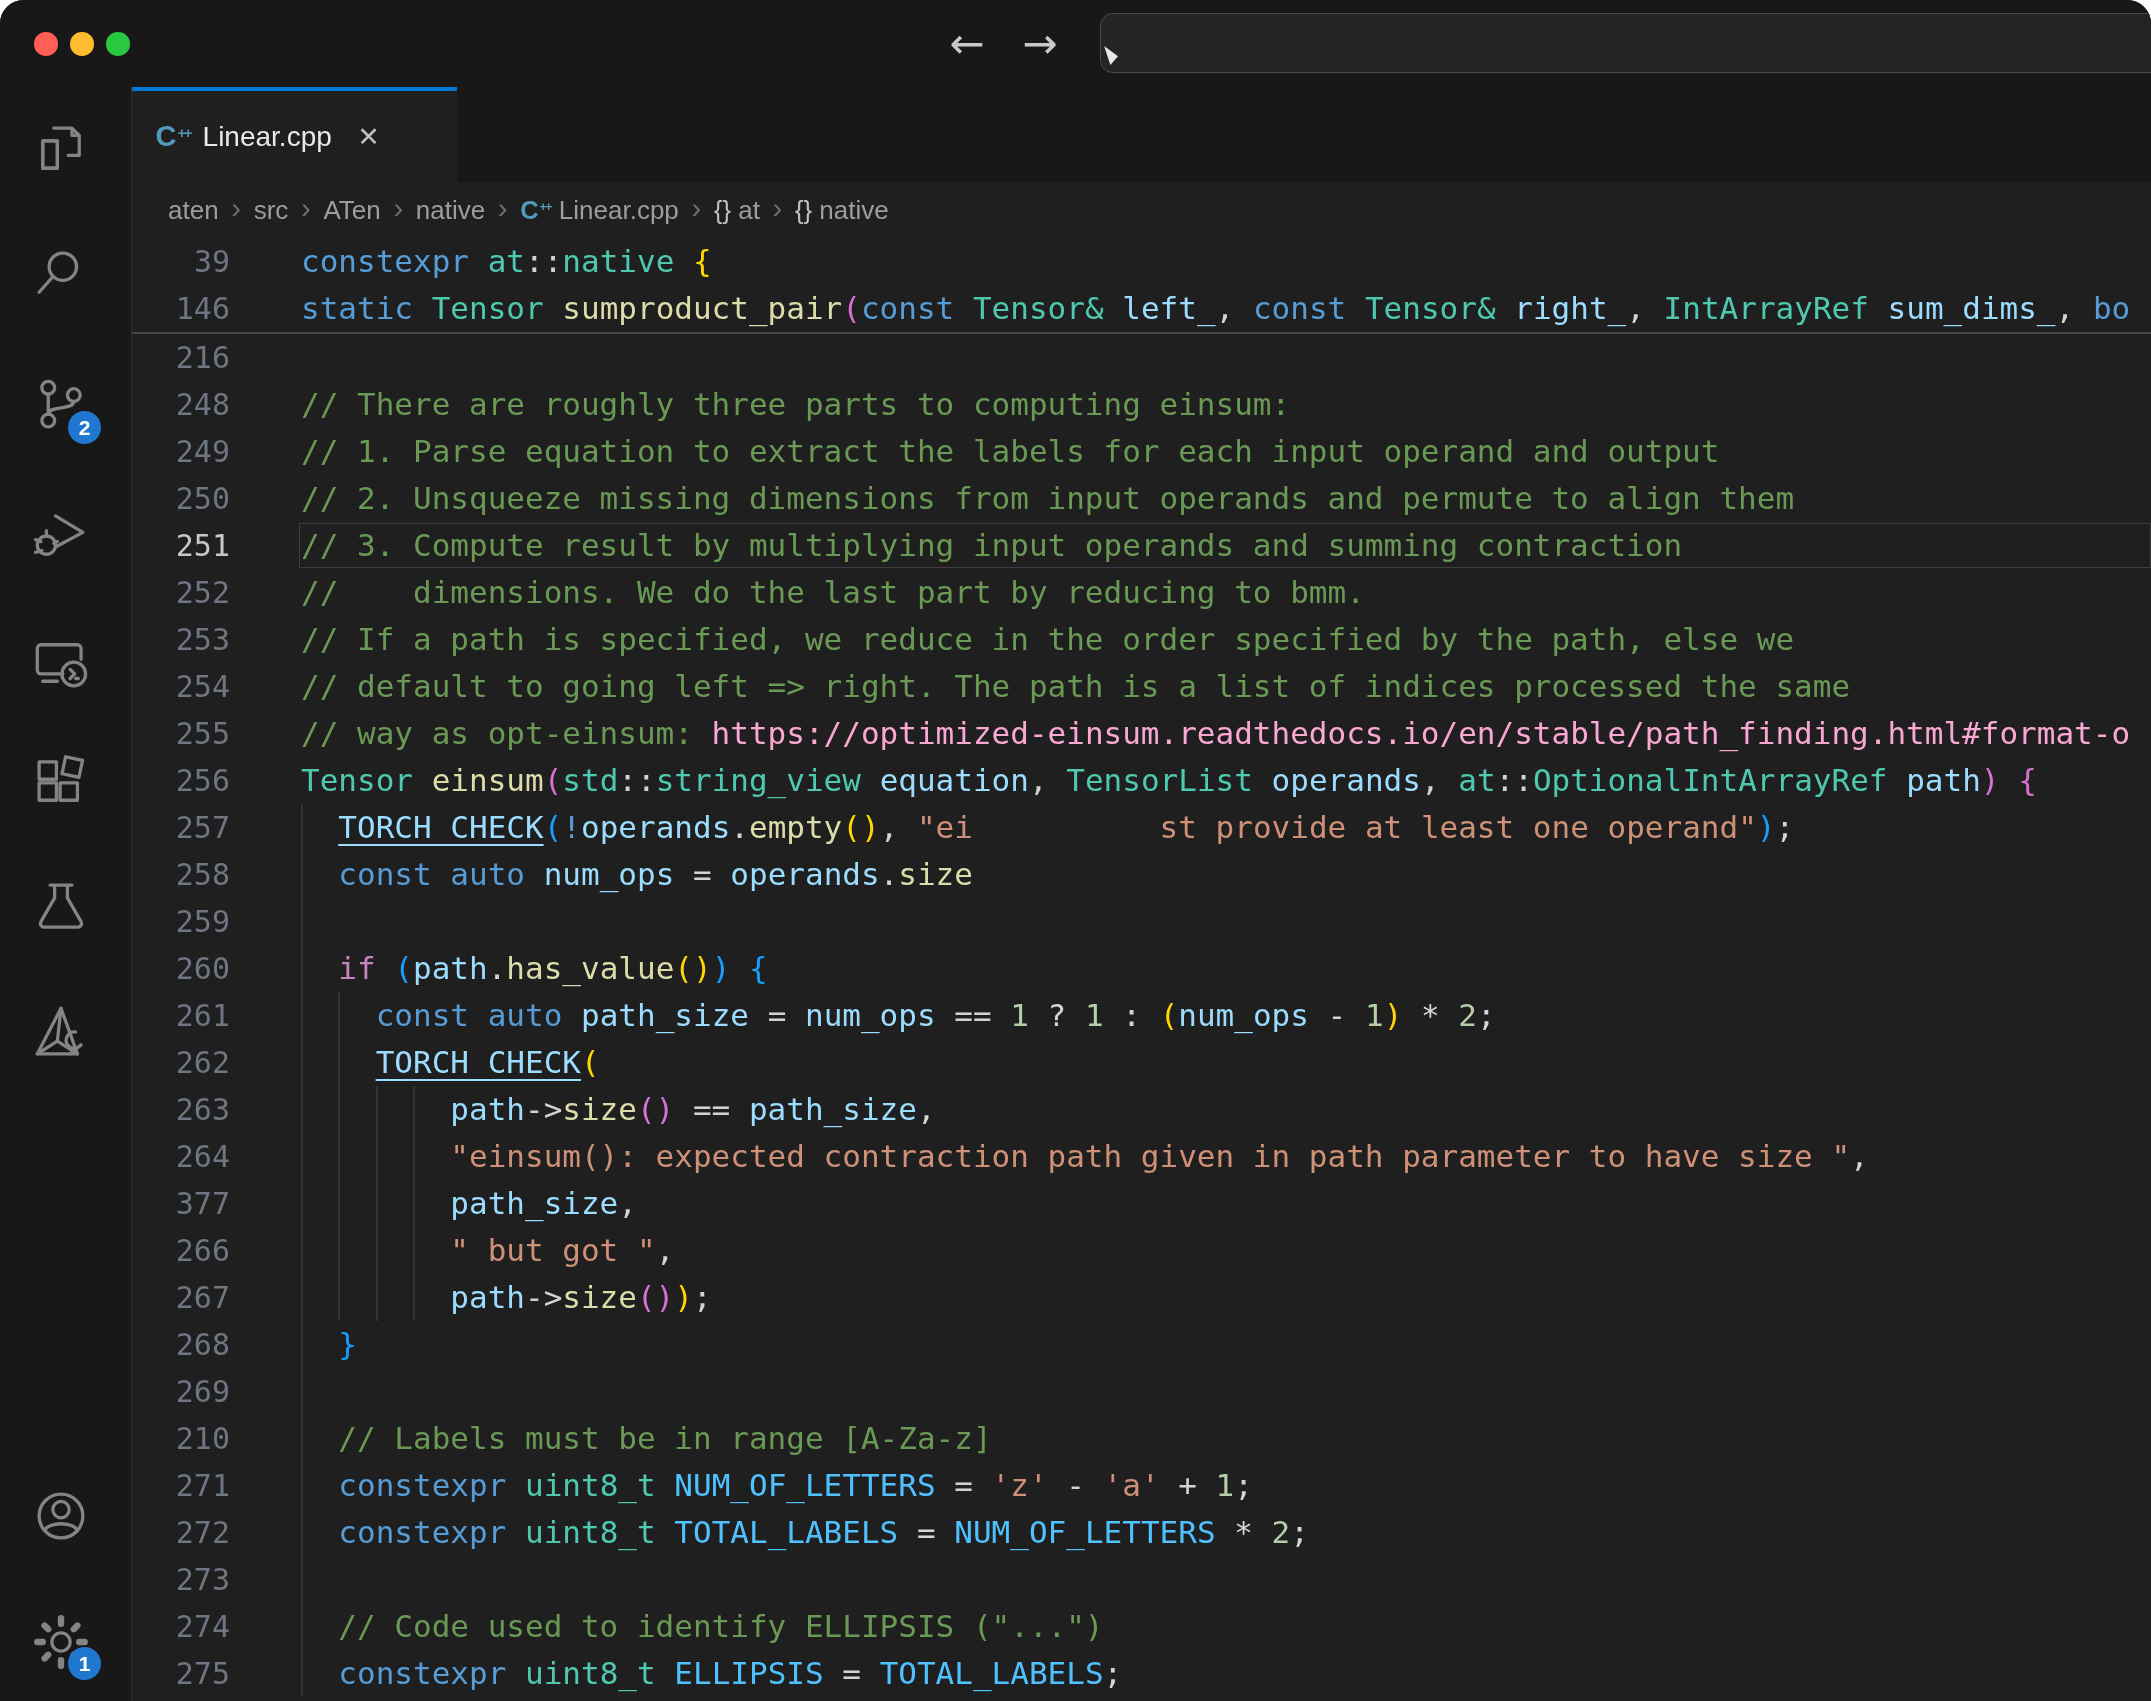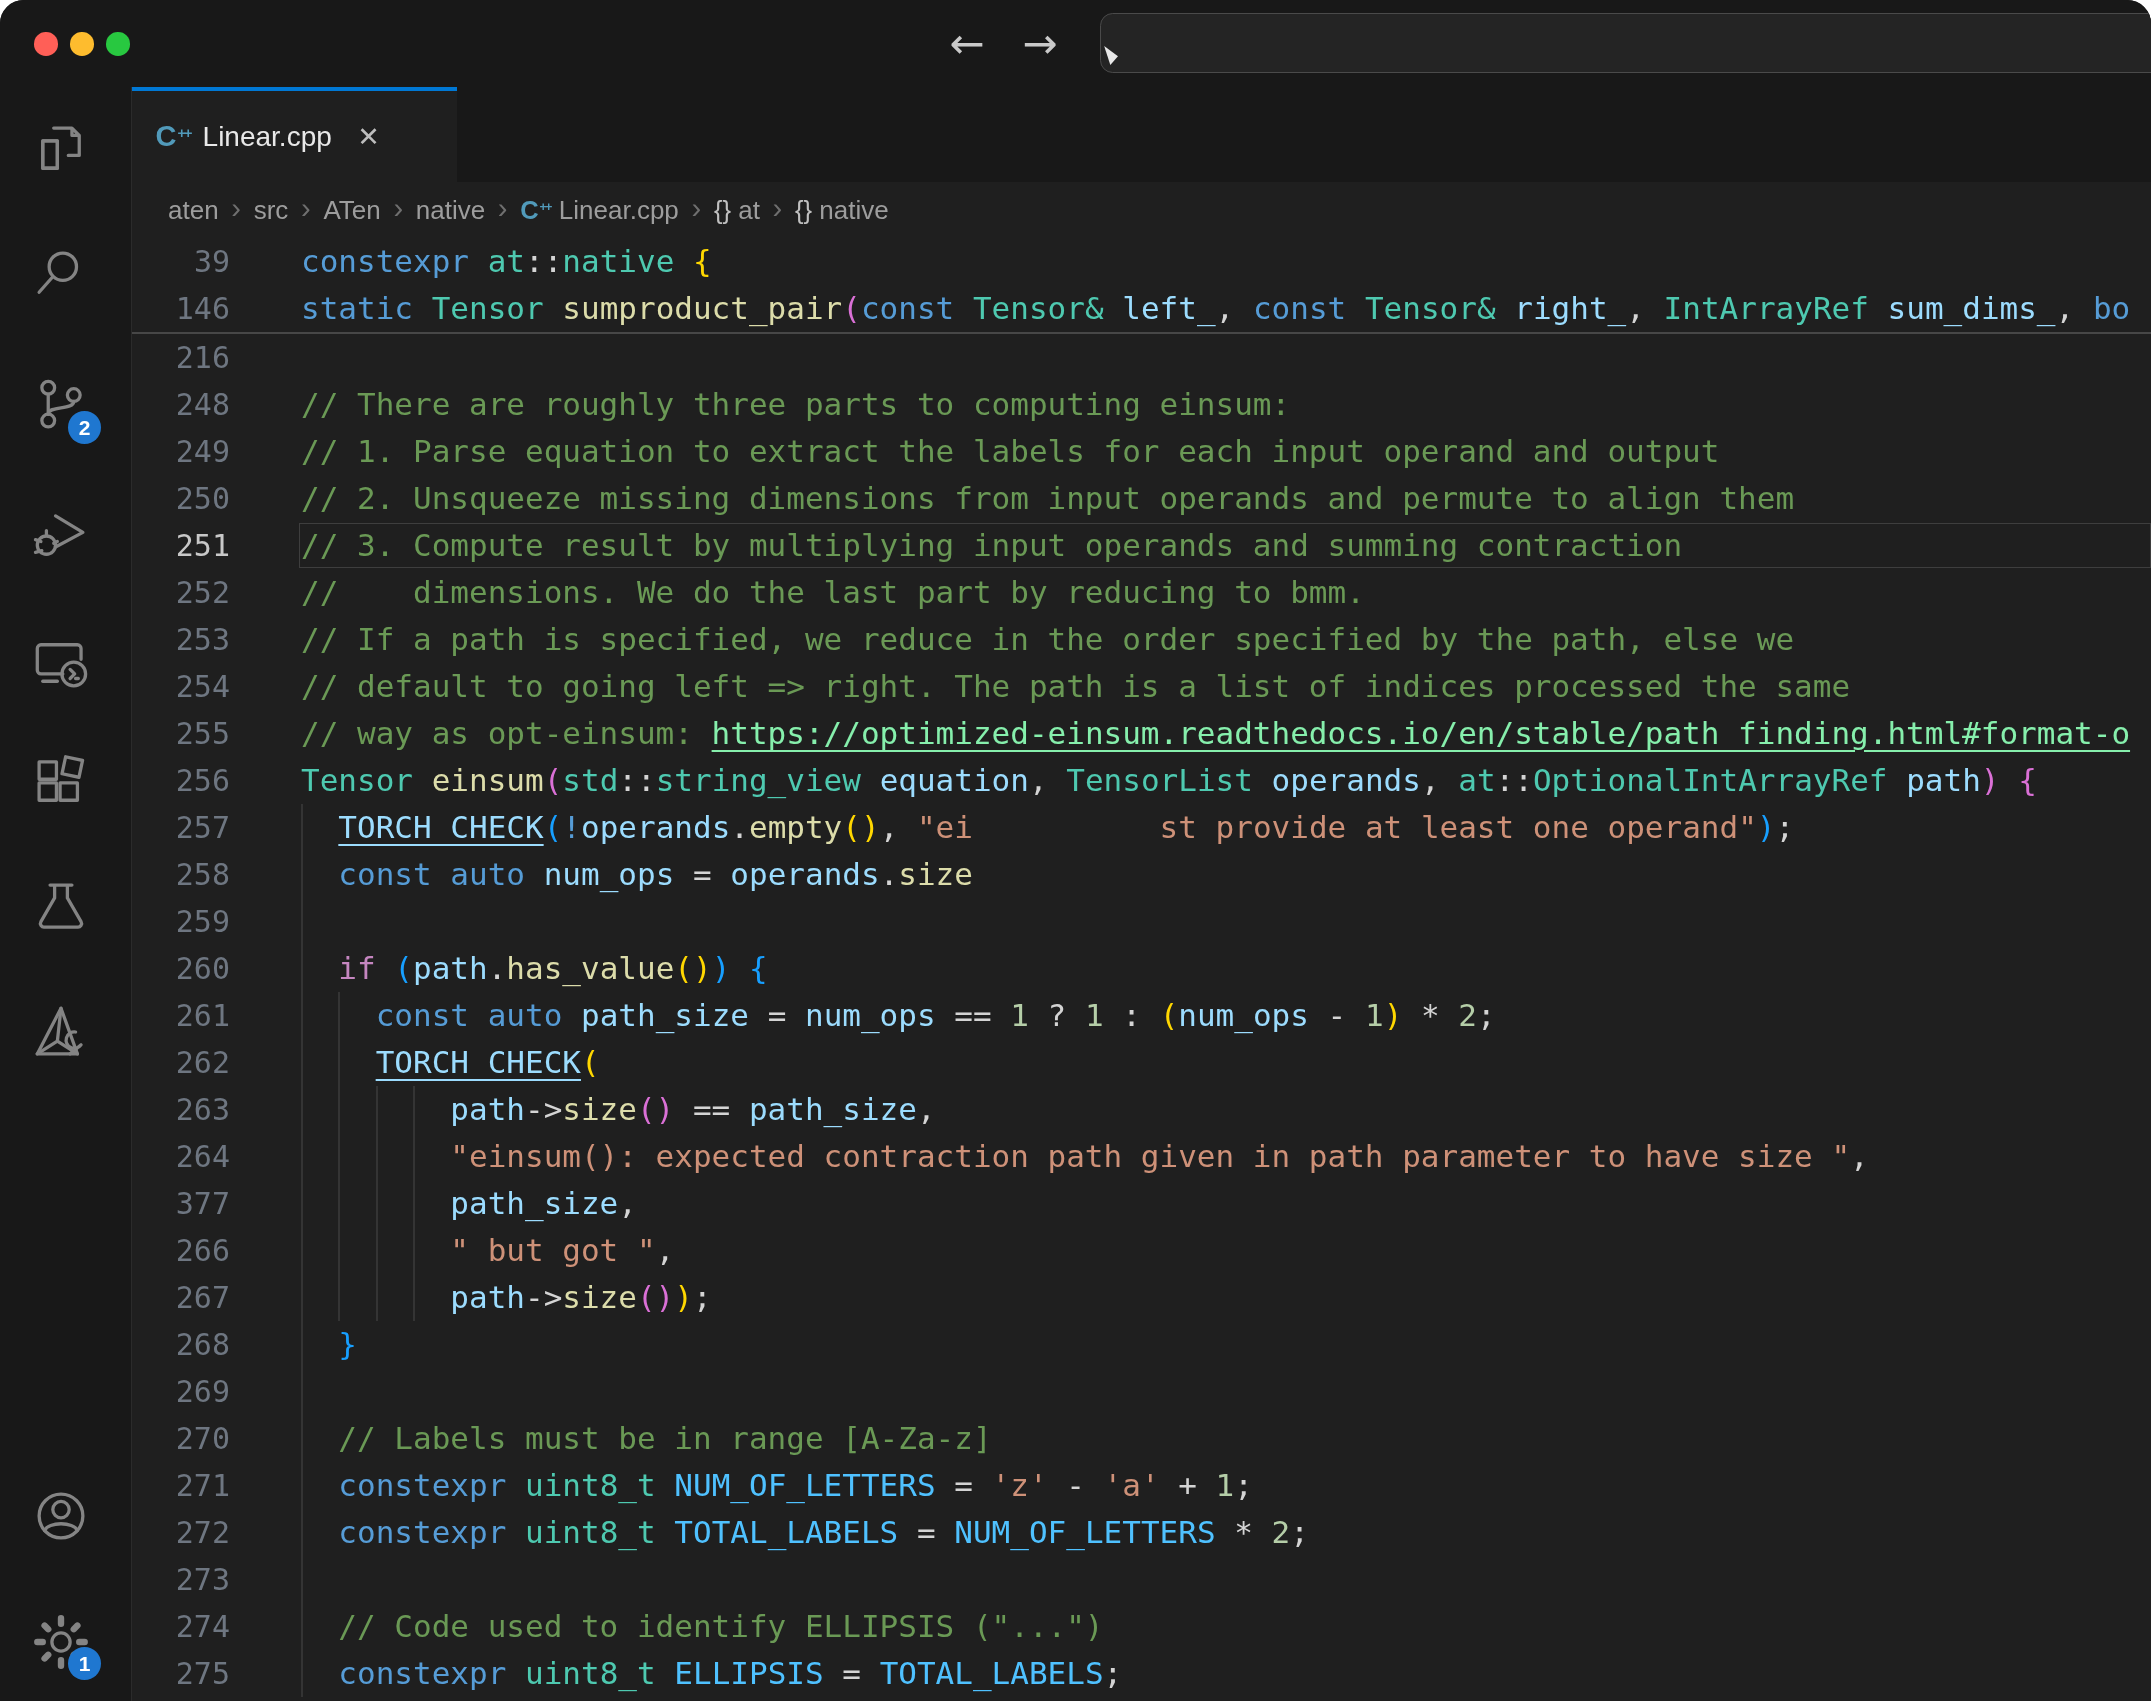--- a/index.html
+++ b/index.html
@@ -52,21 +52,21 @@
   .tk.v{color:#9cdcfe;}
   .tk.C{color:#4fc1ff;}
   .tk.s{color:#ce9178;}
   .tk.n{color:#b5cea8;}
   .tk.m{color:#6a9955;}
   .tk.o{color:#d4d4d4;}
   .tk.g1{color:#ffd700;}
   .tk.g2{color:#da70d6;}
   .tk.g3{color:#179fff;}
   .tk.M{color:#9cdcfe;text-decoration:underline;text-decoration-thickness:1.8px;text-underline-offset:6.4px;}
-  .tk.L{color:#86efac;text-decoration:underline;text-decoration-thickness:1.8px;text-underline-offset:6.4px;}
+  .tk.L{color:#f9a8d4;text-decoration-thickness:1.8px;text-underline-offset:6.4px;}
 </style>
 </head>
 <body>
 
 <div class="win">
 
   <div class="titlebar">
     <div class="light l-red"></div>
     <div class="light l-yellow"></div>
     <div class="light l-green"></div>
@@ -200,21 +200,21 @@
         <div class="crow"><span class="ln">260</span><div class="guide" style="left: 169px;"></div><span class="ct">  <span class="tk c">if</span><span class="tk o"> </span><span class="tk g3">(</span><span class="tk v">path</span><span class="tk o">.</span><span class="tk f">has_value</span><span class="tk g1">()</span><span class="tk g3">)</span><span class="tk o"> </span><span class="tk g3">{</span></span></div>
         <div class="crow"><span class="ln">261</span><div class="guide" style="left: 169px;"></div><div class="guide" style="left: 206px;"></div><span class="ct">    <span class="tk k">const</span><span class="tk o"> </span><span class="tk k">auto</span><span class="tk o"> </span><span class="tk v">path_size</span><span class="tk o"> = </span><span class="tk v">num_ops</span><span class="tk o"> == </span><span class="tk n">1</span><span class="tk o"> ? </span><span class="tk n">1</span><span class="tk o"> : </span><span class="tk g1">(</span><span class="tk v">num_ops</span><span class="tk o"> - </span><span class="tk n">1</span><span class="tk g1">)</span><span class="tk o"> * </span><span class="tk n">2</span><span class="tk o">;</span></span></div>
         <div class="crow"><span class="ln">262</span><div class="guide" style="left: 169px;"></div><div class="guide" style="left: 206px;"></div><span class="ct">    <span class="tk M">TORCH_CHECK</span><span class="tk g1">(</span></span></div>
         <div class="crow"><span class="ln">263</span><div class="guide" style="left: 169px;"></div><div class="guide" style="left: 206px;"></div><div class="guide" style="left: 244px;"></div><div class="guide" style="left: 281px;"></div><span class="ct">        <span class="tk v">path</span><span class="tk o">-&gt;</span><span class="tk f">size</span><span class="tk g2">()</span><span class="tk o"> == </span><span class="tk v">path_size</span><span class="tk o">,</span></span></div>
         <div class="crow"><span class="ln">264</span><div class="guide" style="left: 169px;"></div><div class="guide" style="left: 206px;"></div><div class="guide" style="left: 244px;"></div><div class="guide" style="left: 281px;"></div><span class="ct">        <span class="tk s">"einsum(): expected contraction path given in path parameter to have size "</span><span class="tk o">,</span></span></div>
         <div class="crow"><span class="ln">377</span><div class="guide" style="left: 169px;"></div><div class="guide" style="left: 206px;"></div><div class="guide" style="left: 244px;"></div><div class="guide" style="left: 281px;"></div><span class="ct">        <span class="tk v">path_size</span><span class="tk o">,</span></span></div>
         <div class="crow"><span class="ln">266</span><div class="guide" style="left: 169px;"></div><div class="guide" style="left: 206px;"></div><div class="guide" style="left: 244px;"></div><div class="guide" style="left: 281px;"></div><span class="ct">        <span class="tk s">" but got "</span><span class="tk o">,</span></span></div>
         <div class="crow"><span class="ln">267</span><div class="guide" style="left: 169px;"></div><div class="guide" style="left: 206px;"></div><div class="guide" style="left: 244px;"></div><div class="guide" style="left: 281px;"></div><span class="ct">        <span class="tk v">path</span><span class="tk o">-&gt;</span><span class="tk f">size</span><span class="tk g2">()</span><span class="tk g1">)</span><span class="tk o">;</span></span></div>
         <div class="crow"><span class="ln">268</span><div class="guide" style="left: 169px;"></div><span class="ct">  <span class="tk g3">}</span></span></div>
         <div class="crow"><span class="ln">269</span><div class="guide" style="left: 169px;"></div><span class="ct">  </span></div>
-        <div class="crow"><span class="ln">270</span><div class="guide" style="left: 169px;"></div><span class="ct">  <span class="tk m">// Labels must be in range [A-Za-z]</span></span></div>
+        <div class="crow"><span class="ln">210</span><div class="guide" style="left: 169px;"></div><span class="ct">  <span class="tk m">// Labels must be in range [A-Za-z]</span></span></div>
         <div class="crow"><span class="ln">271</span><div class="guide" style="left: 169px;"></div><span class="ct">  <span class="tk k">constexpr</span><span class="tk o"> </span><span class="tk t">uint8_t</span><span class="tk o"> </span><span class="tk C">NUM_OF_LETTERS</span><span class="tk o"> = </span><span class="tk s">'z'</span><span class="tk o"> - </span><span class="tk s">'a'</span><span class="tk o"> + </span><span class="tk n">1</span><span class="tk o">;</span></span></div>
         <div class="crow"><span class="ln">272</span><div class="guide" style="left: 169px;"></div><span class="ct">  <span class="tk k">constexpr</span><span class="tk o"> </span><span class="tk t">uint8_t</span><span class="tk o"> </span><span class="tk C">TOTAL_LABELS</span><span class="tk o"> = </span><span class="tk C">NUM_OF_LETTERS</span><span class="tk o"> * </span><span class="tk n">2</span><span class="tk o">;</span></span></div>
         <div class="crow"><span class="ln">273</span><div class="guide" style="left: 169px;"></div><span class="ct">  </span></div>
         <div class="crow"><span class="ln">274</span><div class="guide" style="left: 169px;"></div><span class="ct">  <span class="tk m">// Code used to identify ELLIPSIS ("...")</span></span></div>
         <div class="crow"><span class="ln">275</span><div class="guide" style="left: 169px;"></div><span class="ct">  <span class="tk k">constexpr</span><span class="tk o"> </span><span class="tk t">uint8_t</span><span class="tk o"> </span><span class="tk C">ELLIPSIS</span><span class="tk o"> = </span><span class="tk C">TOTAL_LABELS</span><span class="tk o">;</span></span></div>
       </div>
   </div>
 
 </div>
 

